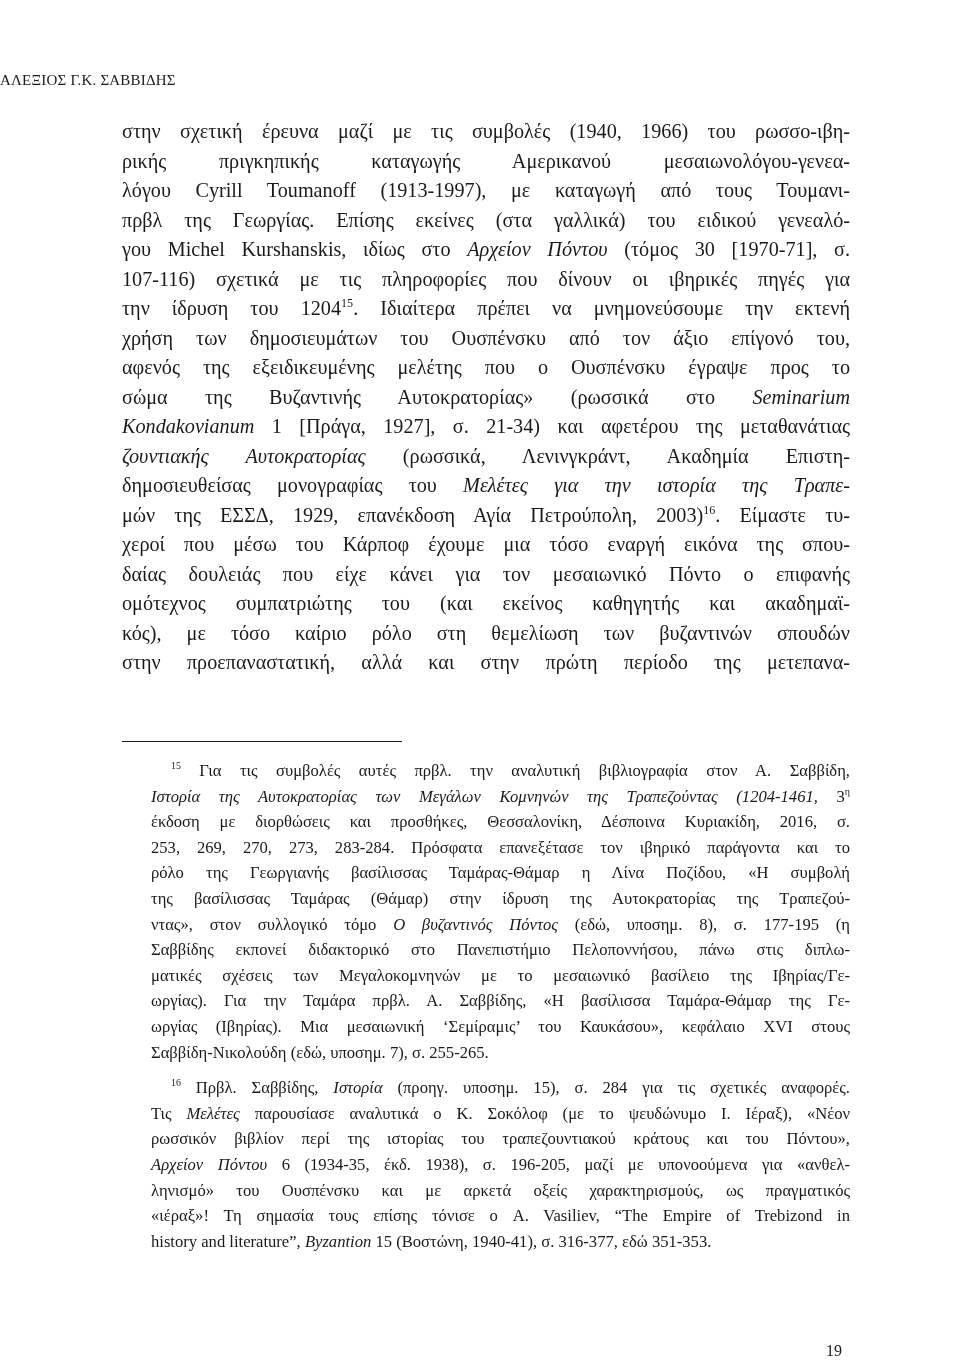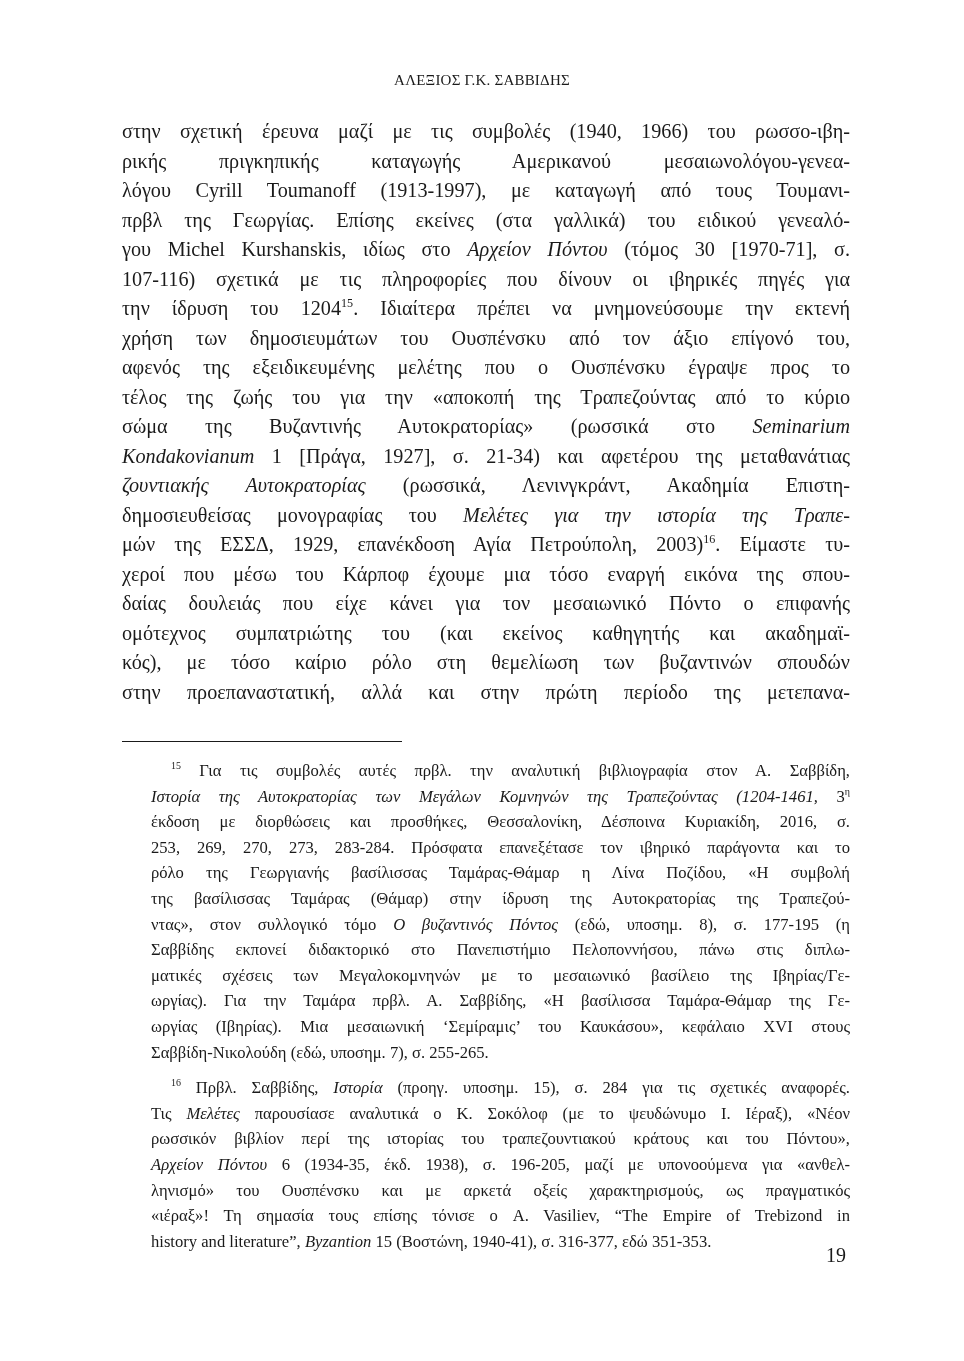--- a/index.html
+++ b/index.html
@@ -1,50 +1,49 @@
 <!DOCTYPE html>
 <html><head>
 <meta charset="utf-8">
 <style>
   html, body { margin: 0; padding: 0; background: #ffffff; }
   body { width: 964px; height: 1361px; position: relative; overflow: hidden;
          font-family: "Liberation Serif", "DejaVu Serif", serif; color: #1a1a1a; }
-  .running-head { position: absolute; top: 72px; left: 0; width: 964px; text-align: center;
+  .running-head { position: absolute; top: 72px; left: 0; width: 964px; text-align: left;
                   font-size: 15px; letter-spacing: 0.2px; }
   .body-text { position: absolute; top: 117px; left: 122px; width: 728px; }
   .line { display: block; font-size: 20.2px; height: 29.5px; line-height: 29.5px;
           text-align: justify; text-align-last: justify; white-space: nowrap; overflow: visible; }
   .fn-rule { position: absolute; top: 741px; left: 122px; width: 280px; height: 0;
              border-top: 1.3px solid #1a1a1a; }
   .footnotes { position: absolute; top: 758px; left: 122px; width: 728px; }
   .fline { display: block; font-size: 16.6px; height: 25.6px; line-height: 25.6px;
            text-align: justify; text-align-last: justify; white-space: nowrap; margin-left: 29px; }
   .fline.end { text-align-last: left; }
   .fline.indent { padding-left: 20px; }
   .fn-gap { height: 10px; }
   sup { font-size: 0.6em; line-height: 0; vertical-align: super; }
   i { }
-  .page-number { position: absolute; top: 1244px; left: 826px; font-size: 20px; }
+  .page-number { position: absolute; top: 1342px; left: 826px; font-size: 16px; }
 </style>
 </head>
 <body>
 
 <div class="running-head">ΑΛΕΞΙΟΣ Γ.Κ. ΣΑΒΒΙΔΗΣ</div>
 
 <div class="body-text" id="body-text">
     <span class="line"><span>στην σχετική έρευνα μαζί με τις συμβολές (1940, 1966) του ρωσσο-ιβη-</span></span>
     <span class="line"><span>ρικής πριγκηπικής καταγωγής Αμερικανού μεσαιωνολόγου-γενεα-</span></span>
     <span class="line"><span>λόγου Cyrill Toumanoff (1913-1997), με καταγωγή από τους Τουμανι-</span></span>
     <span class="line"><span>πρβλ της Γεωργίας. Επίσης εκείνες (στα γαλλικά) του ειδικού γενεαλό-</span></span>
     <span class="line"><span>γου Michel Kurshanskis, ιδίως στο </span><i>Αρχείον Πόντου</i><span> (τόμος 30 [1970-71], σ.</span></span>
     <span class="line"><span>107-116) σχετικά με τις πληροφορίες που δίνουν οι ιβηρικές πηγές για</span></span>
     <span class="line"><span>την ίδρυση του 1204</span><sup>15</sup><span>. Ιδιαίτερα πρέπει να μνημονεύσουμε την εκτενή</span></span>
     <span class="line"><span>χρήση των δημοσιευμάτων του Ουσπένσκυ από τον άξιο επίγονό του,</span></span>
     <span class="line"><span>αφενός της εξειδικευμένης μελέτης που ο Ουσπένσκυ έγραψε προς το</span></span>
-    <span class="line"><span>τέλος της ζωής του για την «αποκοπή της Τραπεζούντας από το κύριο</span></span>
     <span class="line"><span>σώμα της Βυζαντινής Αυτοκρατορίας» (ρωσσικά στο </span><i>Seminarium</i></span>
     <span class="line"><i>Kondakovianum</i><span> 1 [Πράγα, 1927], σ. 21-34) και αφετέρου της μεταθανάτιας</span></span>
     <span class="line"><i>ζουντιακής Αυτοκρατορίας</i><span> (ρωσσικά, Λενινγκράντ, Ακαδημία Επιστη-</span></span>
     <span class="line"><span>δημοσιευθείσας μονογραφίας του </span><i>Μελέτες για την ιστορία της Τραπε-</i></span>
     <span class="line"><span>μών της ΕΣΣΔ, 1929, επανέκδοση Αγία Πετρούπολη, 2003)</span><sup>16</sup><span>. Είμαστε τυ-</span></span>
     <span class="line"><span>χεροί που μέσω του Κάρποφ έχουμε μια τόσο εναργή εικόνα της σπου-</span></span>
     <span class="line"><span>δαίας δουλειάς που είχε κάνει για τον μεσαιωνικό Πόντο ο επιφανής</span></span>
     <span class="line"><span>ομότεχνος συμπατριώτης του (και εκείνος καθηγητής και ακαδημαϊ-</span></span>
     <span class="line"><span>κός), με τόσο καίριο ρόλο στη θεμελίωση των βυζαντινών σπουδών</span></span>
     <span class="line"><span>στην προεπαναστατική, αλλά και στην πρώτη περίοδο της μετεπανα-</span></span>

